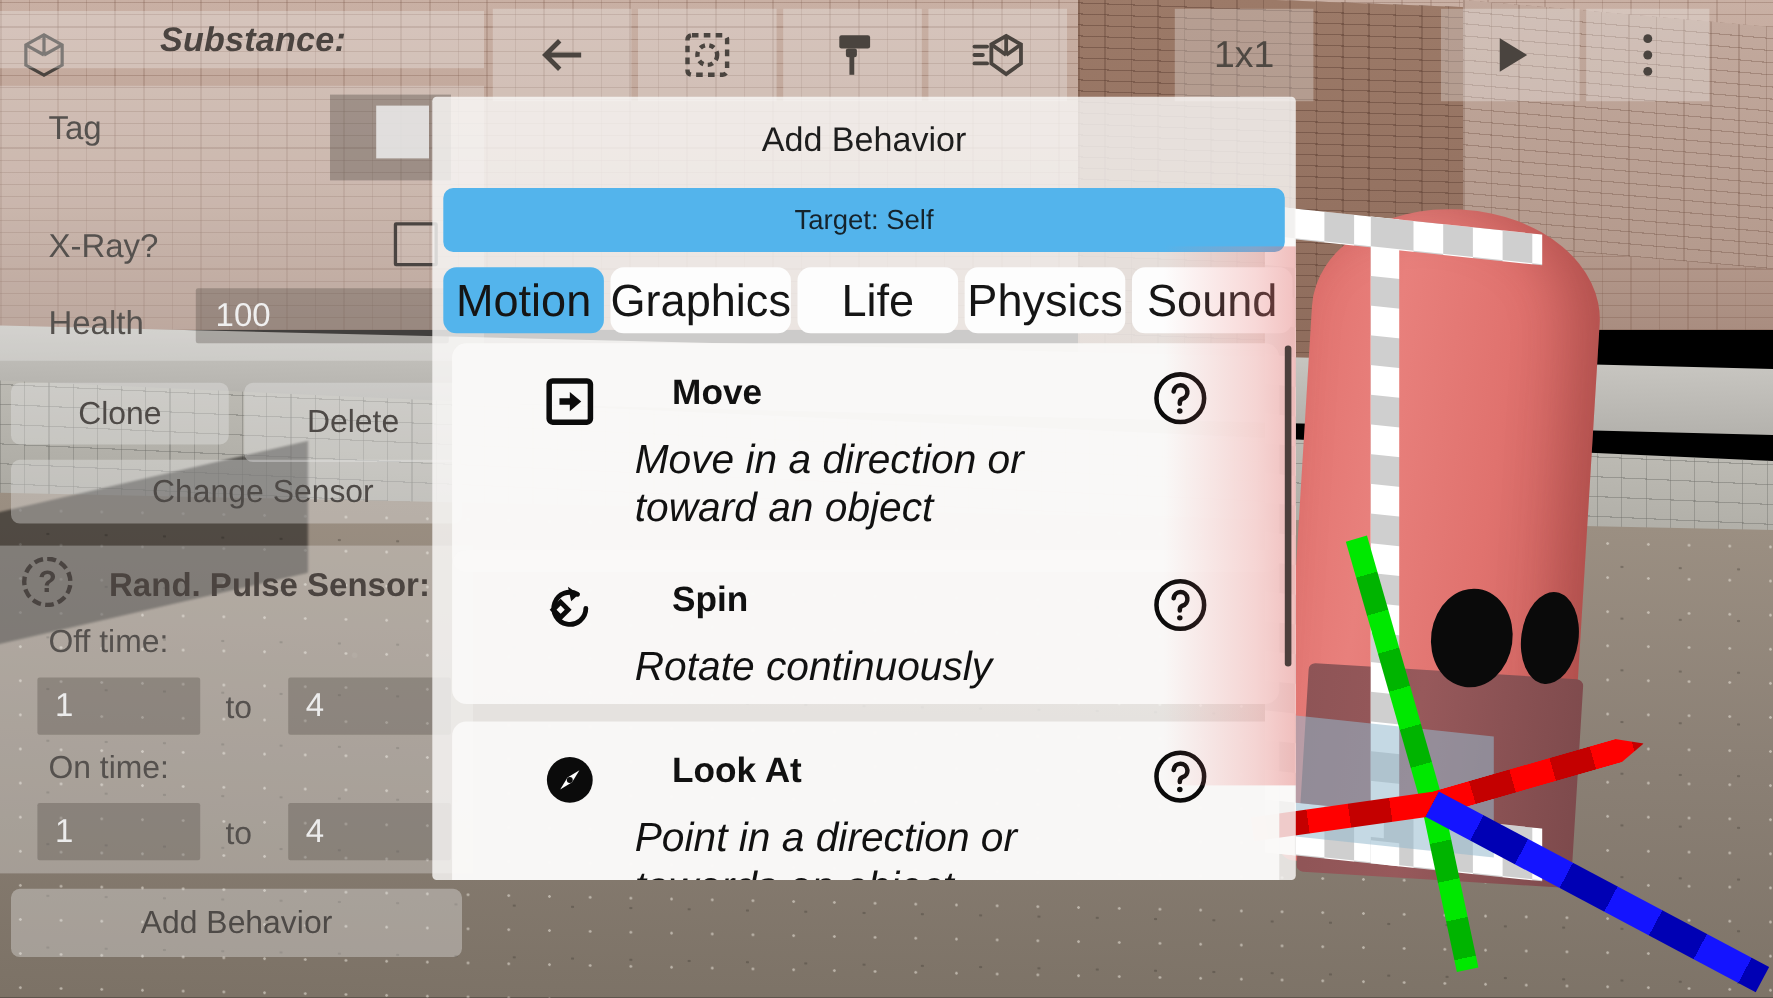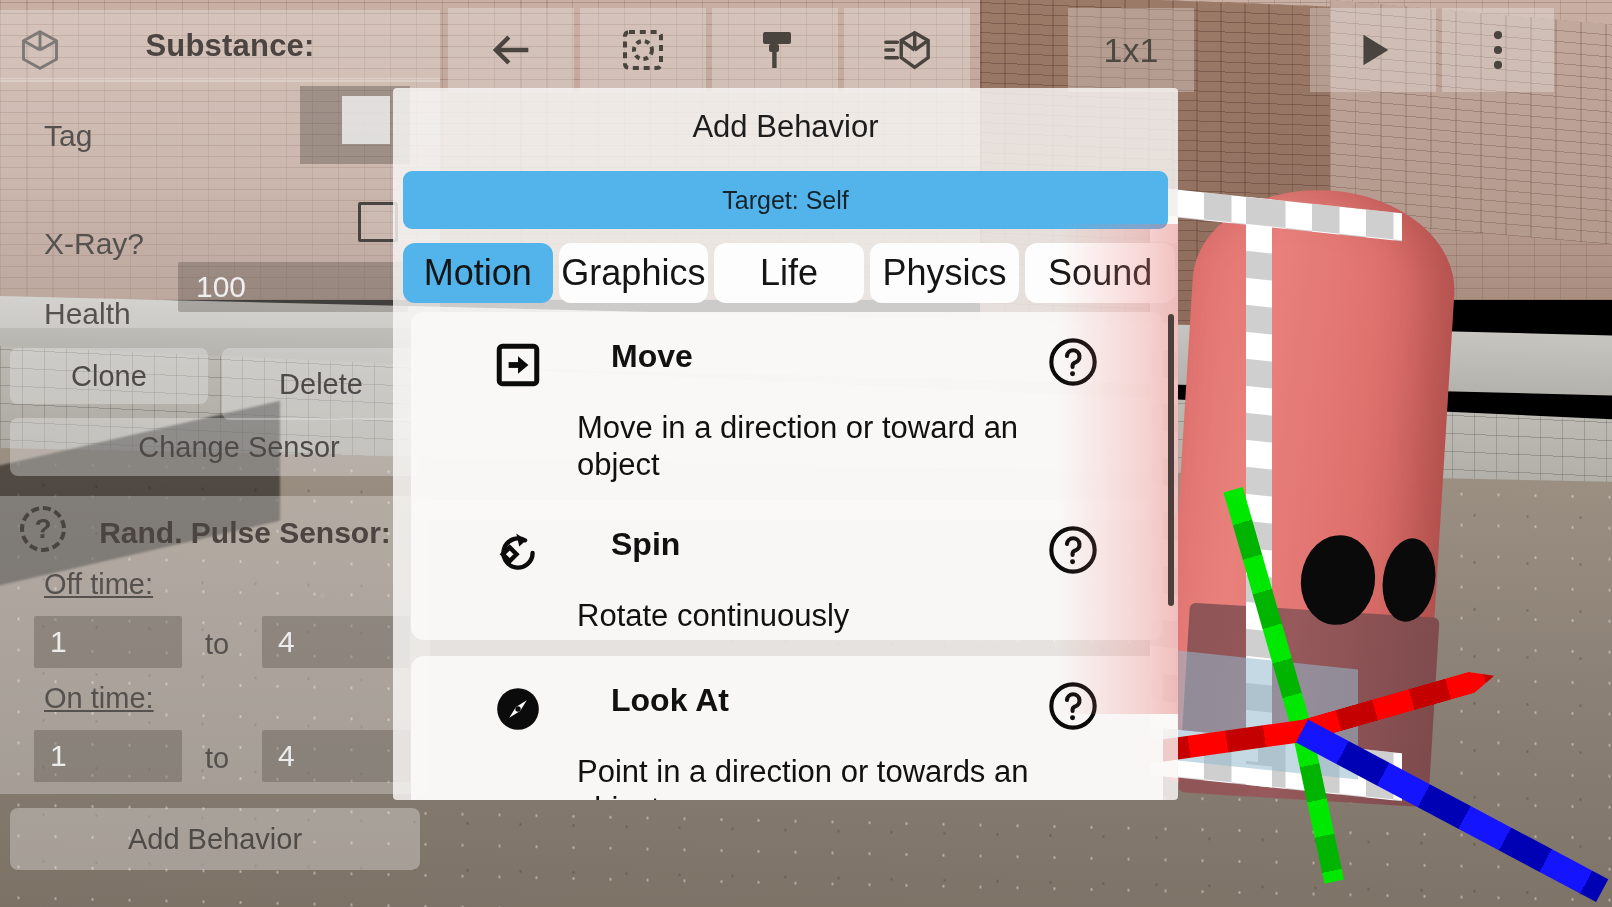--- a/index.html
+++ b/index.html
@@ -154,35 +154,35 @@
   }
   .axis-blue {
     left: 152px; top: 118px; width: 340px; height: 26px;
     background: repeating-linear-gradient(90deg,#1414ff 0 46px,#0000b4 46px 92px);
     transform: rotate(28deg);
   }
 
   
   .sidebar { position: absolute; left: 0; top: 0; width: 440px; height: 907px; }
   .sb-header {
-    position: absolute; left: 0; top: 10px; width: 440px; height: 72px;
+    position: absolute; left: 0; top: 10px; width: 440px; height: 52px;
     background: rgba(246,246,246,.30);
-    display: flex; align-items: center;
+    display: flex; align-items: center; font-style: italic;
   }
   .sb-icon { width: 64px; display: flex; justify-content: center; color: #3a3a3a; }
   .sb-title {
     flex: 1; text-align: center; font-weight: bold; font-size: 31px;
     color: #4b4440; padding-right: 44px; letter-spacing: .2px;
   }
   .sb-panel {
     position: absolute; left: 0; top: 78px; width: 440px; height: 250px;
     background: rgba(248,248,248,.26);
   }
   .sb-row { position: absolute; display: flex; align-items: center; width: 440px; }
-  .sb-label { font-size: 30px; color: #55514e; padding-left: 44px; margin-top: 19px; }
+  .sb-label { font-size: 30px; color: #55514e; padding-left: 44px; }
   .sb-field {
     background: rgba(70,62,56,.30); height: 50px; border-radius: 2px;
     display: flex; align-items: center; padding-left: 18px;
     font-size: 30px; color: #efefef;
   }
   .sb-swatch {
     width: 48px; height: 48px; background: rgba(236,236,236,.85);
   }
   .sb-check {
     width: 40px; height: 40px; border: 3px solid #4a4441; border-radius: 2px;
@@ -201,21 +201,21 @@
     position: absolute; left: 0; top: 516px; width: 430px;
     text-align: center; font-weight: bold; font-size: 30px; color: #4b4440;
     padding-left: 60px;
   }
   .sb-help {
     position: absolute; left: 20px; top: 506px; width: 46px; height: 46px;
     border: 4px dashed #4a4441; border-radius: 50%;
     display:flex; align-items:center; justify-content:center;
     font-size: 28px; color:#4a4441; font-weight:bold;
   }
-  .sb-sub { position: absolute; font-size: 29px; color: #55514e; left: 44px; text-decoration: underline; }
+  .sb-sub { position: absolute; font-size: 29px; color: #55514e; left: 44px; }
   .num-field {
     position: absolute; background: rgba(70,62,56,.30); height: 52px;
     display: flex; align-items: center; padding-left: 16px;
     font-size: 30px; color: #ececec; border-radius: 2px;
   }
   .to-lbl { position: absolute; font-size: 29px; color: #55514e; }
 
   
   .toolbar { position: absolute; left: 0; top: 0; width: 1612px; height: 92px; }
   .tb-btn {
@@ -244,42 +244,42 @@
     display: flex; align-items: center; justify-content: center;
     font-size: 25px; color: #15232b;
   }
   .tabs {
     position: absolute; left: 10px; top: 155px; width: 772px; height: 60px;
     display: flex; gap: 6px;
   }
   .tab {
     flex: 1; border-radius: 12px; background: #fdfdfd;
     display: flex; align-items: center; justify-content: center;
-    font-size: 36px; color: #151515;
+    font-size: 41px; color: #151515;
   }
   .tab.active { background: #53b4ec; }
   .list {
     position: absolute; left: 18px; top: 224px; width: 752px; height: 490px;
   }
   .card {
     position: absolute; left: 0; width: 752px;
     background: rgba(250,249,248,.93);
     border-radius: 13px;
   }
   .card-icon {
     position: absolute; left: 80px; top: 26px; width: 54px; height: 54px;
     display: flex; align-items: center; justify-content: center;
   }
   .card-title {
     position: absolute; left: 200px; top: 26px;
     font-size: 32px; font-weight: bold; color: #111;
   }
   .card-desc {
-    position: absolute; left: 166px; top: 98px; width: 470px;
-    font-size: 31px; color: #111; line-height: 1.18;
+    position: absolute; left: 166px; top: 84px; width: 470px;
+    font-size: 37px; font-style: italic; color: #111; line-height: 1.18;
   }
   .card-help {
     position: absolute; right: 62px; top: 24px; width: 54px; height: 54px;
   }
   .scrollbar {
     position: absolute; left: 1168px; top: 314px; width: 6px; height: 292px;
     background: #4c3f3c; border-radius: 3px;
   }
   .pinkglow {
     position: absolute; left: 1058px; top: 224px; width: 120px; height: 490px;

